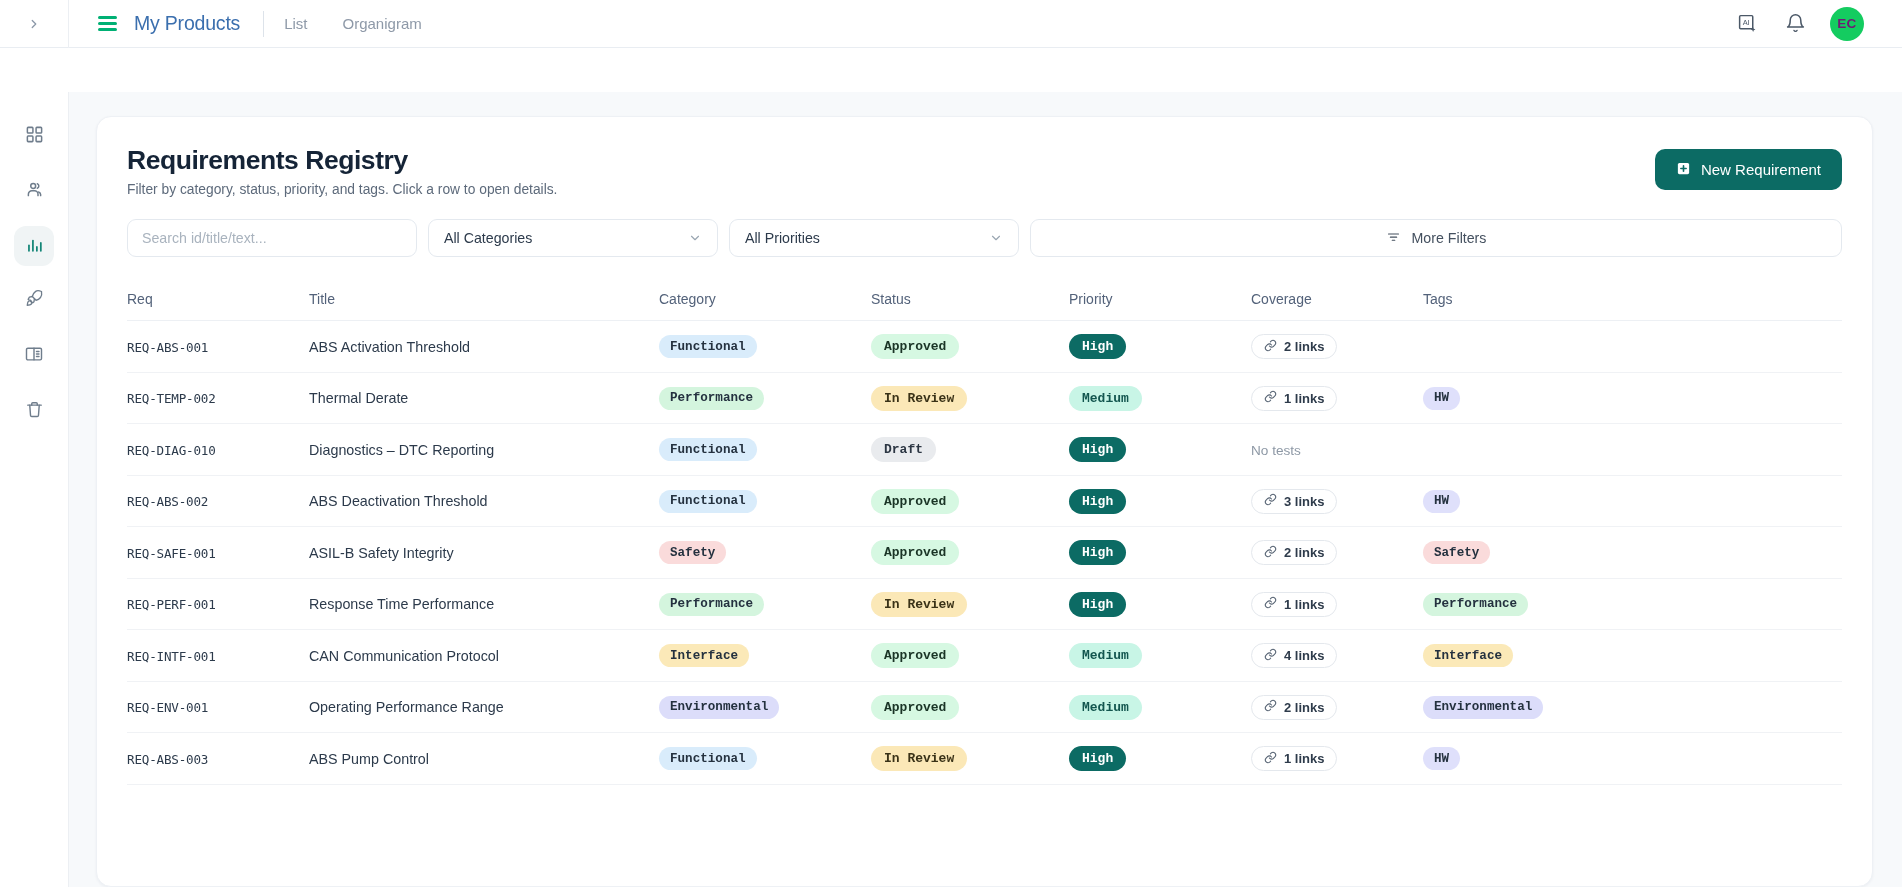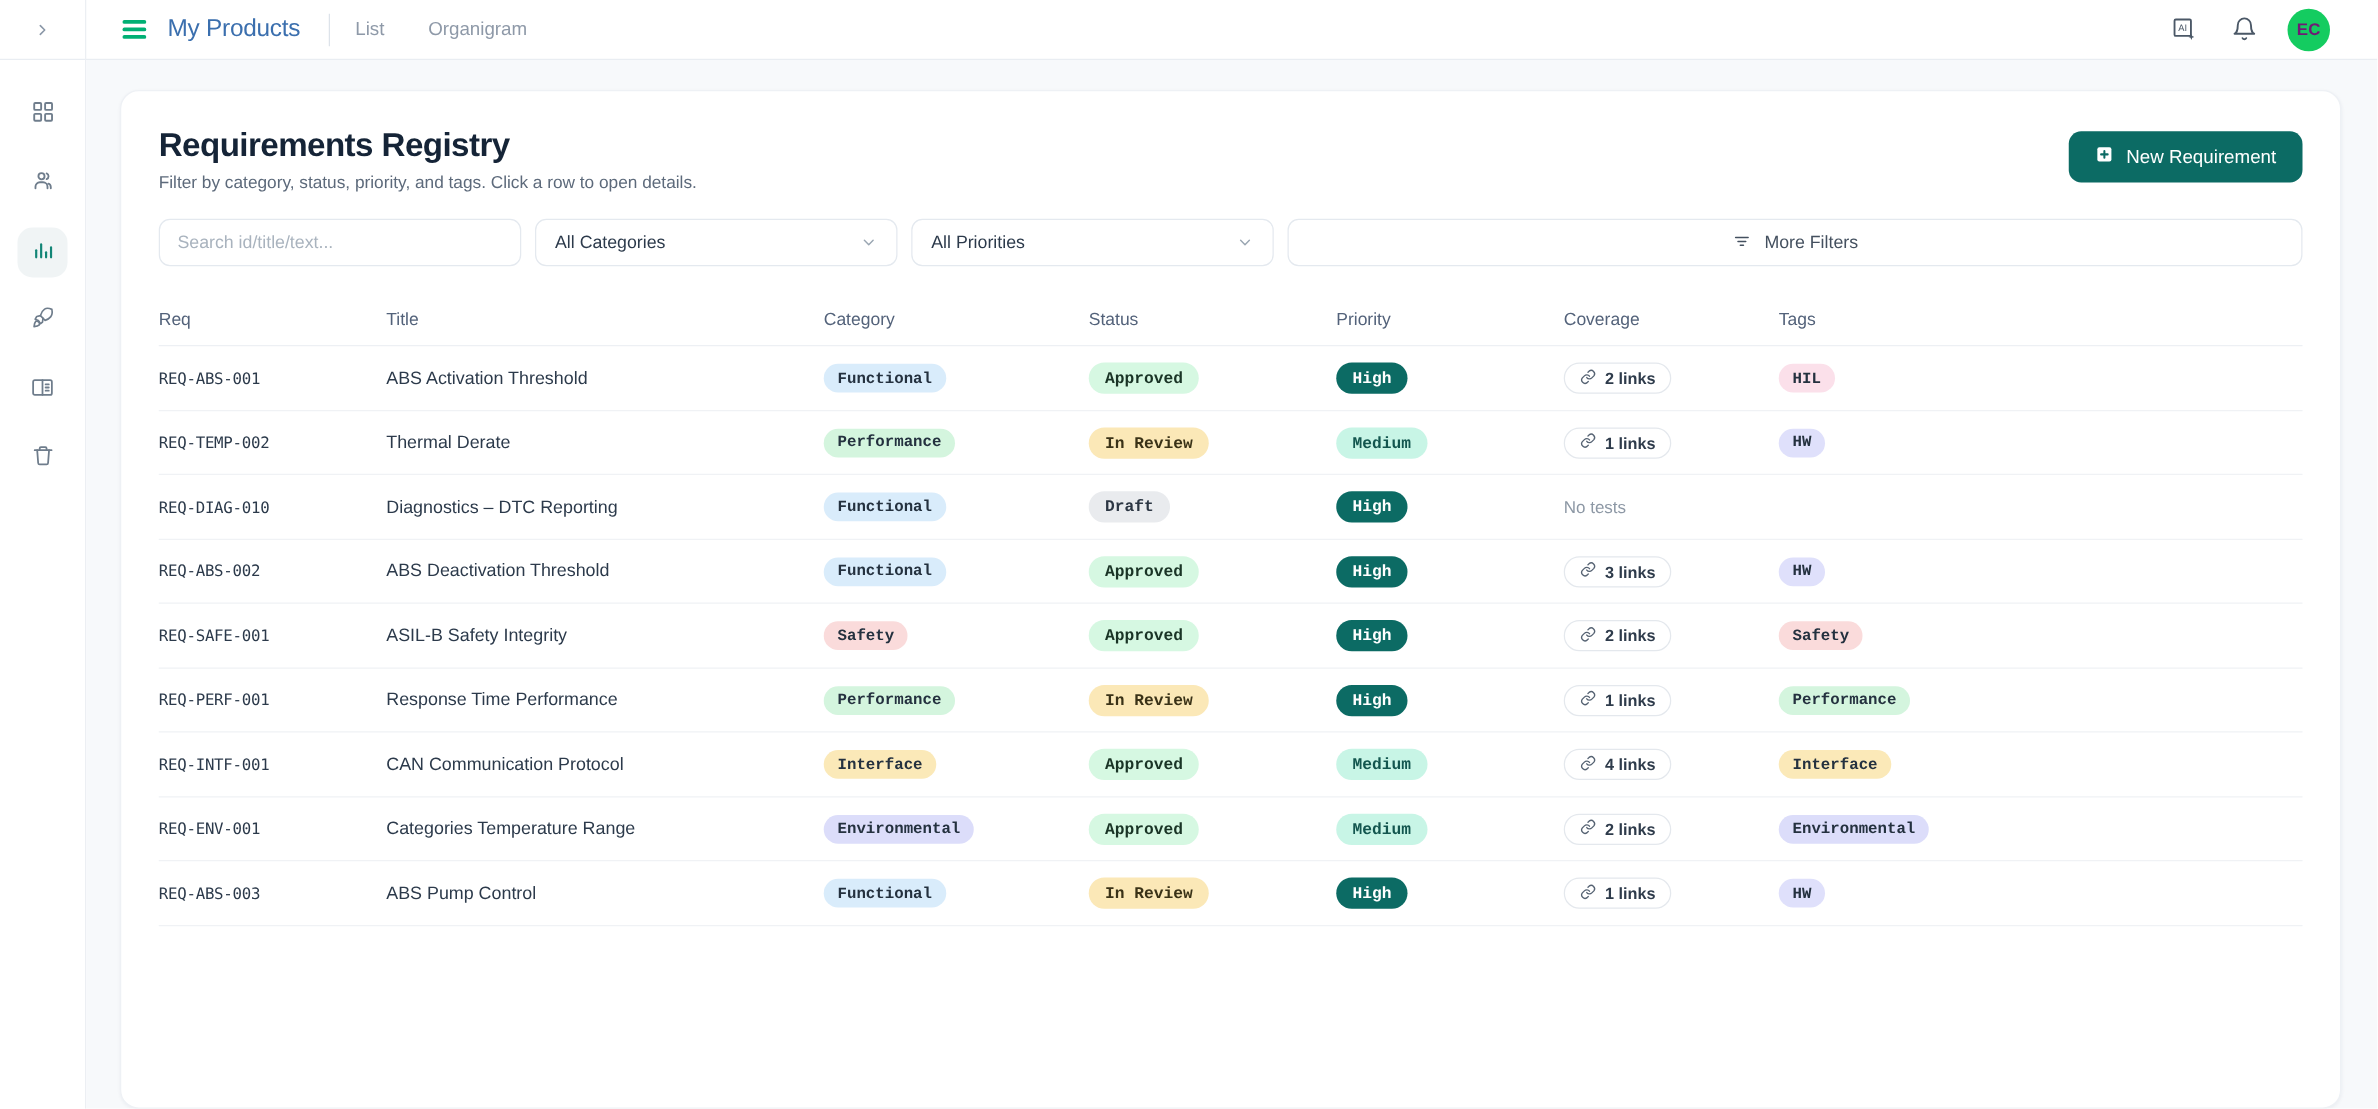--- a/index.html
+++ b/index.html
@@ -4,21 +4,21 @@
 <title>Requirements Registry</title>
 <style>
   * { box-sizing: border-box; margin: 0; padding: 0; }
   html, body {
     width: 1902px; height: 887px;
     font-family: "Liberation Sans", sans-serif;
     background: #ffffff;
     overflow: hidden;
     color: #263244;
   }
-  .app { display: flex; flex-direction: column; width: 1902px; height: 887px; }
+  .app { display: flex; flex-direction: column; width: 1902px; height: 887px; gap: 44px; }
 
   
   .topbar {
     height: 48px; min-height: 48px;
     display: flex; align-items: center;
     background: #ffffff;
     border-bottom: 1px solid #e9edf2;
     position: relative; z-index: 5;
   }
   .rail-head {
@@ -362,21 +362,20 @@
               <div class="trow tbody-row">
                 <div class="c-req"><span class="req-id">REQ-ABS-001</span></div>
                 <div class="c-title title-cell">ABS Activation Threshold</div>
                 <div class="c-cat"><span class="pill bg-blue">Functional</span></div>
                 <div class="c-stat"><span class="pill pill-lg st-approved">Approved</span></div>
                 <div class="c-prio"><span class="pill pill-lg pr-high">High</span></div>
                 <div class="c-cov"><span class="cov"><span><svg width="13" height="13" viewBox="0 0 24 24" fill="none" stroke="currentColor" stroke-width="2" stroke-linecap="round" stroke-linejoin="round">
                         <path d="M10 13a5 5 0 0 0 7.5.5l3-3a5 5 0 0 0-7-7l-1.7 1.7"></path>
                         <path d="M14 11a5 5 0 0 0-7.5-.5l-3 3a5 5 0 0 0 7 7l1.7-1.7"></path>
                       </svg></span>2 links</span></div>
-                <div class="c-tags"><span class="pill bg-pink">HIL</span></div>
               </div>
               <div class="trow tbody-row">
                 <div class="c-req"><span class="req-id">REQ-TEMP-002</span></div>
                 <div class="c-title title-cell">Thermal Derate</div>
                 <div class="c-cat"><span class="pill bg-green">Performance</span></div>
                 <div class="c-stat"><span class="pill pill-lg st-review">In Review</span></div>
                 <div class="c-prio"><span class="pill pill-lg pr-medium">Medium</span></div>
                 <div class="c-cov"><span class="cov"><span><svg width="13" height="13" viewBox="0 0 24 24" fill="none" stroke="currentColor" stroke-width="2" stroke-linecap="round" stroke-linejoin="round">
                         <path d="M10 13a5 5 0 0 0 7.5.5l3-3a5 5 0 0 0-7-7l-1.7 1.7"></path>
                         <path d="M14 11a5 5 0 0 0-7.5-.5l-3 3a5 5 0 0 0 7 7l1.7-1.7"></path>
@@ -434,21 +433,21 @@
                 <div class="c-stat"><span class="pill pill-lg st-approved">Approved</span></div>
                 <div class="c-prio"><span class="pill pill-lg pr-medium">Medium</span></div>
                 <div class="c-cov"><span class="cov"><span><svg width="13" height="13" viewBox="0 0 24 24" fill="none" stroke="currentColor" stroke-width="2" stroke-linecap="round" stroke-linejoin="round">
                         <path d="M10 13a5 5 0 0 0 7.5.5l3-3a5 5 0 0 0-7-7l-1.7 1.7"></path>
                         <path d="M14 11a5 5 0 0 0-7.5-.5l-3 3a5 5 0 0 0 7 7l1.7-1.7"></path>
                       </svg></span>4 links</span></div>
                 <div class="c-tags"><span class="pill bg-amber">Interface</span></div>
               </div>
               <div class="trow tbody-row">
                 <div class="c-req"><span class="req-id">REQ-ENV-001</span></div>
-                <div class="c-title title-cell">Categories Temperature Range</div>
+                <div class="c-title title-cell">Operating Performance Range</div>
                 <div class="c-cat"><span class="pill bg-violet">Environmental</span></div>
                 <div class="c-stat"><span class="pill pill-lg st-approved">Approved</span></div>
                 <div class="c-prio"><span class="pill pill-lg pr-medium">Medium</span></div>
                 <div class="c-cov"><span class="cov"><span><svg width="13" height="13" viewBox="0 0 24 24" fill="none" stroke="currentColor" stroke-width="2" stroke-linecap="round" stroke-linejoin="round">
                         <path d="M10 13a5 5 0 0 0 7.5.5l3-3a5 5 0 0 0-7-7l-1.7 1.7"></path>
                         <path d="M14 11a5 5 0 0 0-7.5-.5l-3 3a5 5 0 0 0 7 7l1.7-1.7"></path>
                       </svg></span>2 links</span></div>
                 <div class="c-tags"><span class="pill bg-violet">Environmental</span></div>
               </div>
               <div class="trow tbody-row">

